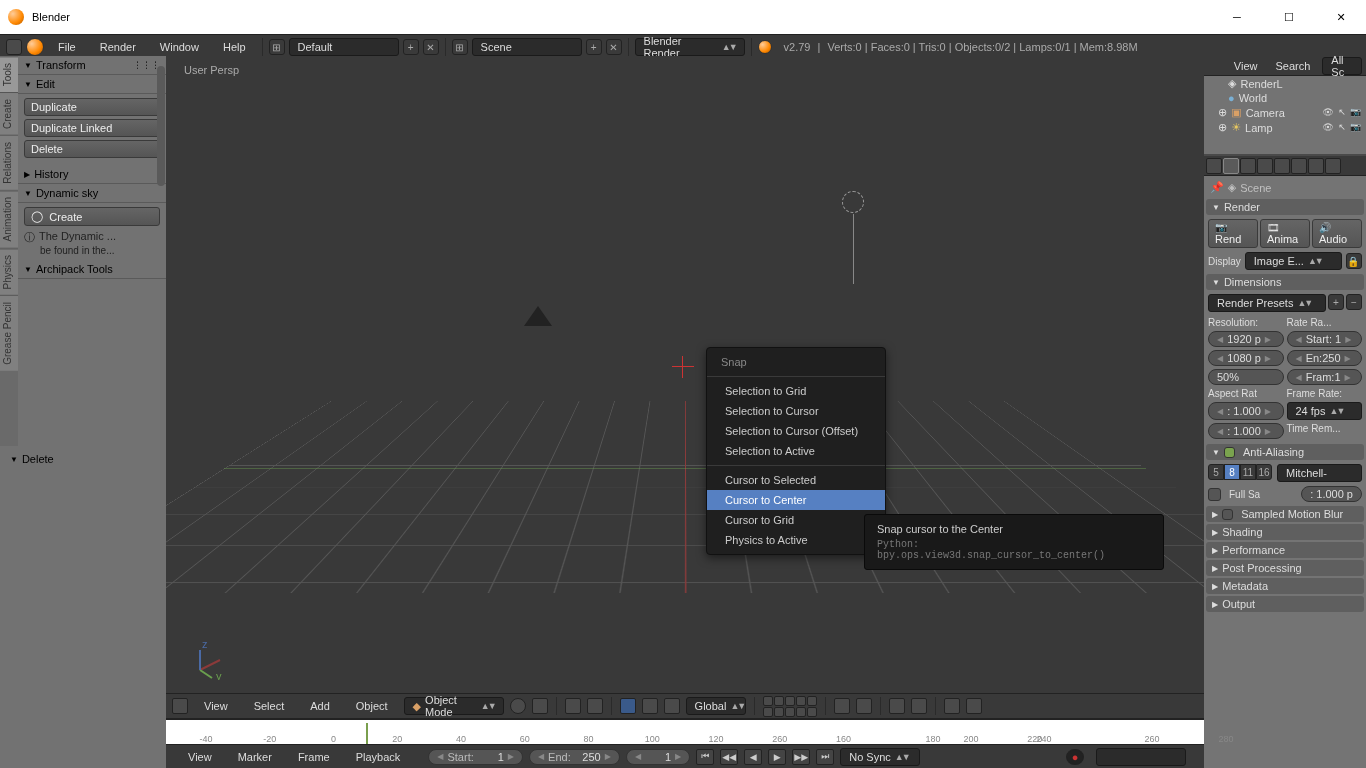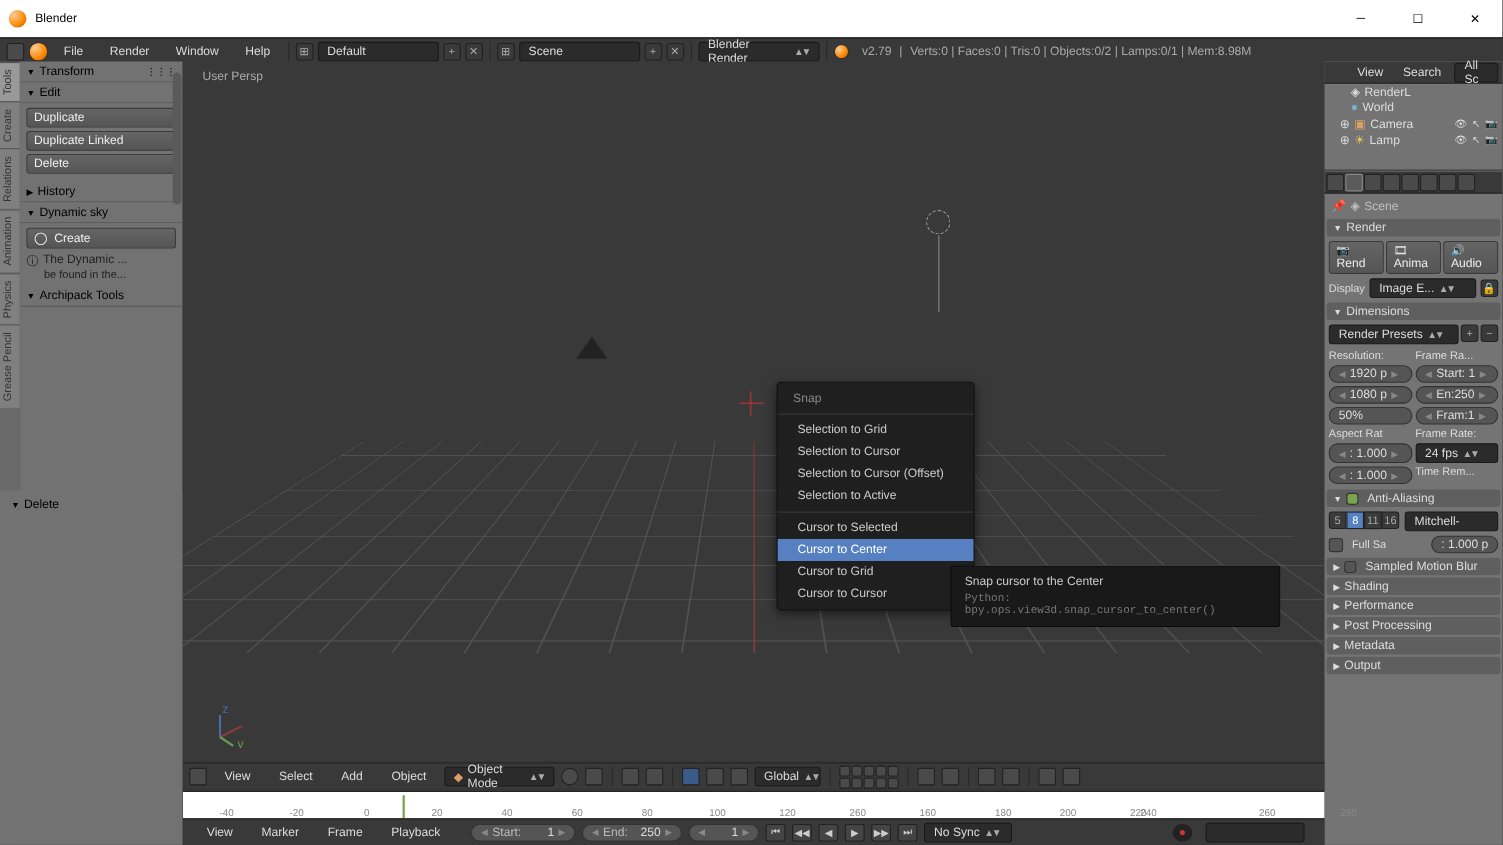--- a/index.html
+++ b/index.html
@@ -242,21 +242,21 @@
       <div class="ctxhdr">Snap</div>
       <div class="ctxsep"></div>
       <div class="ctxitem">Selection to Grid</div>
       <div class="ctxitem">Selection to Cursor</div>
       <div class="ctxitem">Selection to Cursor (Offset)</div>
       <div class="ctxitem">Selection to Active</div>
       <div class="ctxsep"></div>
       <div class="ctxitem">Cursor to Selected</div>
       <div class="ctxitem hl">Cursor to Center</div>
       <div class="ctxitem">Cursor to Grid</div>
-      <div class="ctxitem">Cursor to Cursor</div>
+      <div class="ctxitem">Physics to Active</div>
     </div>
 
     <div class="tooltip">
       <div class="t1">Snap cursor to the Center</div>
       <div class="t2">Python: bpy.ops.view3d.snap_cursor_to_center()</div>
     </div>
 
     <div class="vheader">
       <div class="iconsq"></div>
       <div class="mitem">View</div>
@@ -311,21 +311,21 @@
         <div class="tick" style="left: 103.75px;">-20</div>
         <div class="tick" style="left: 167.5px;">0</div>
         <div class="tick" style="left: 231.25px;">20</div>
         <div class="tick" style="left: 295px;">40</div>
         <div class="tick" style="left: 358.75px;">60</div>
         <div class="tick" style="left: 422.5px;">80</div>
         <div class="tick" style="left: 486.25px;">100</div>
         <div class="tick" style="left: 550px;">120</div>
         <div class="tick" style="left: 613.75px;">260</div>
         <div class="tick" style="left: 677.5px;">160</div>
-        <div class="tick" style="left: 746px;">180</div>
+        <div class="tick" style="left: 767px;">180</div>
         <div class="tick" style="left: 805px;">200</div>
         <div class="tick" style="left: 868.75px;">220</div>
         <div class="tick" style="left: 878px;">240</div>
         <div class="tick" style="left: 986px;">260</div>
         <div class="tick" style="left: 1060px;">280</div>
       </div>
 
     <div class="tlheader">
       <div class="iconsq"></div>
       <div class="mitem">View</div>
@@ -455,21 +455,21 @@
         <div style="display:flex;gap:2px;padding:2px">
           <div class="dropdown" style="flex:1">
               <span>Render Presets</span>
               <span class="arrows">▲▼</span>
             </div>
           <div class="smallbtn">+</div>
           <div class="smallbtn">−</div>
         </div>
         <div class="propgrid">
           <span class="propcell">Resolution:</span>
-          <span class="propcell">Frame Ra...</span>
+          <span class="propcell">Rate Ra...</span>
           <div class="numfield">
               <span class="ar">◀</span>
               <span>1920 p</span>
               <span class="ar">▶</span>
             </div>
           <div class="numfield">
               <span class="ar">◀</span>
               <span>Start: 1</span>
               <span class="ar">▶</span>
             </div>

